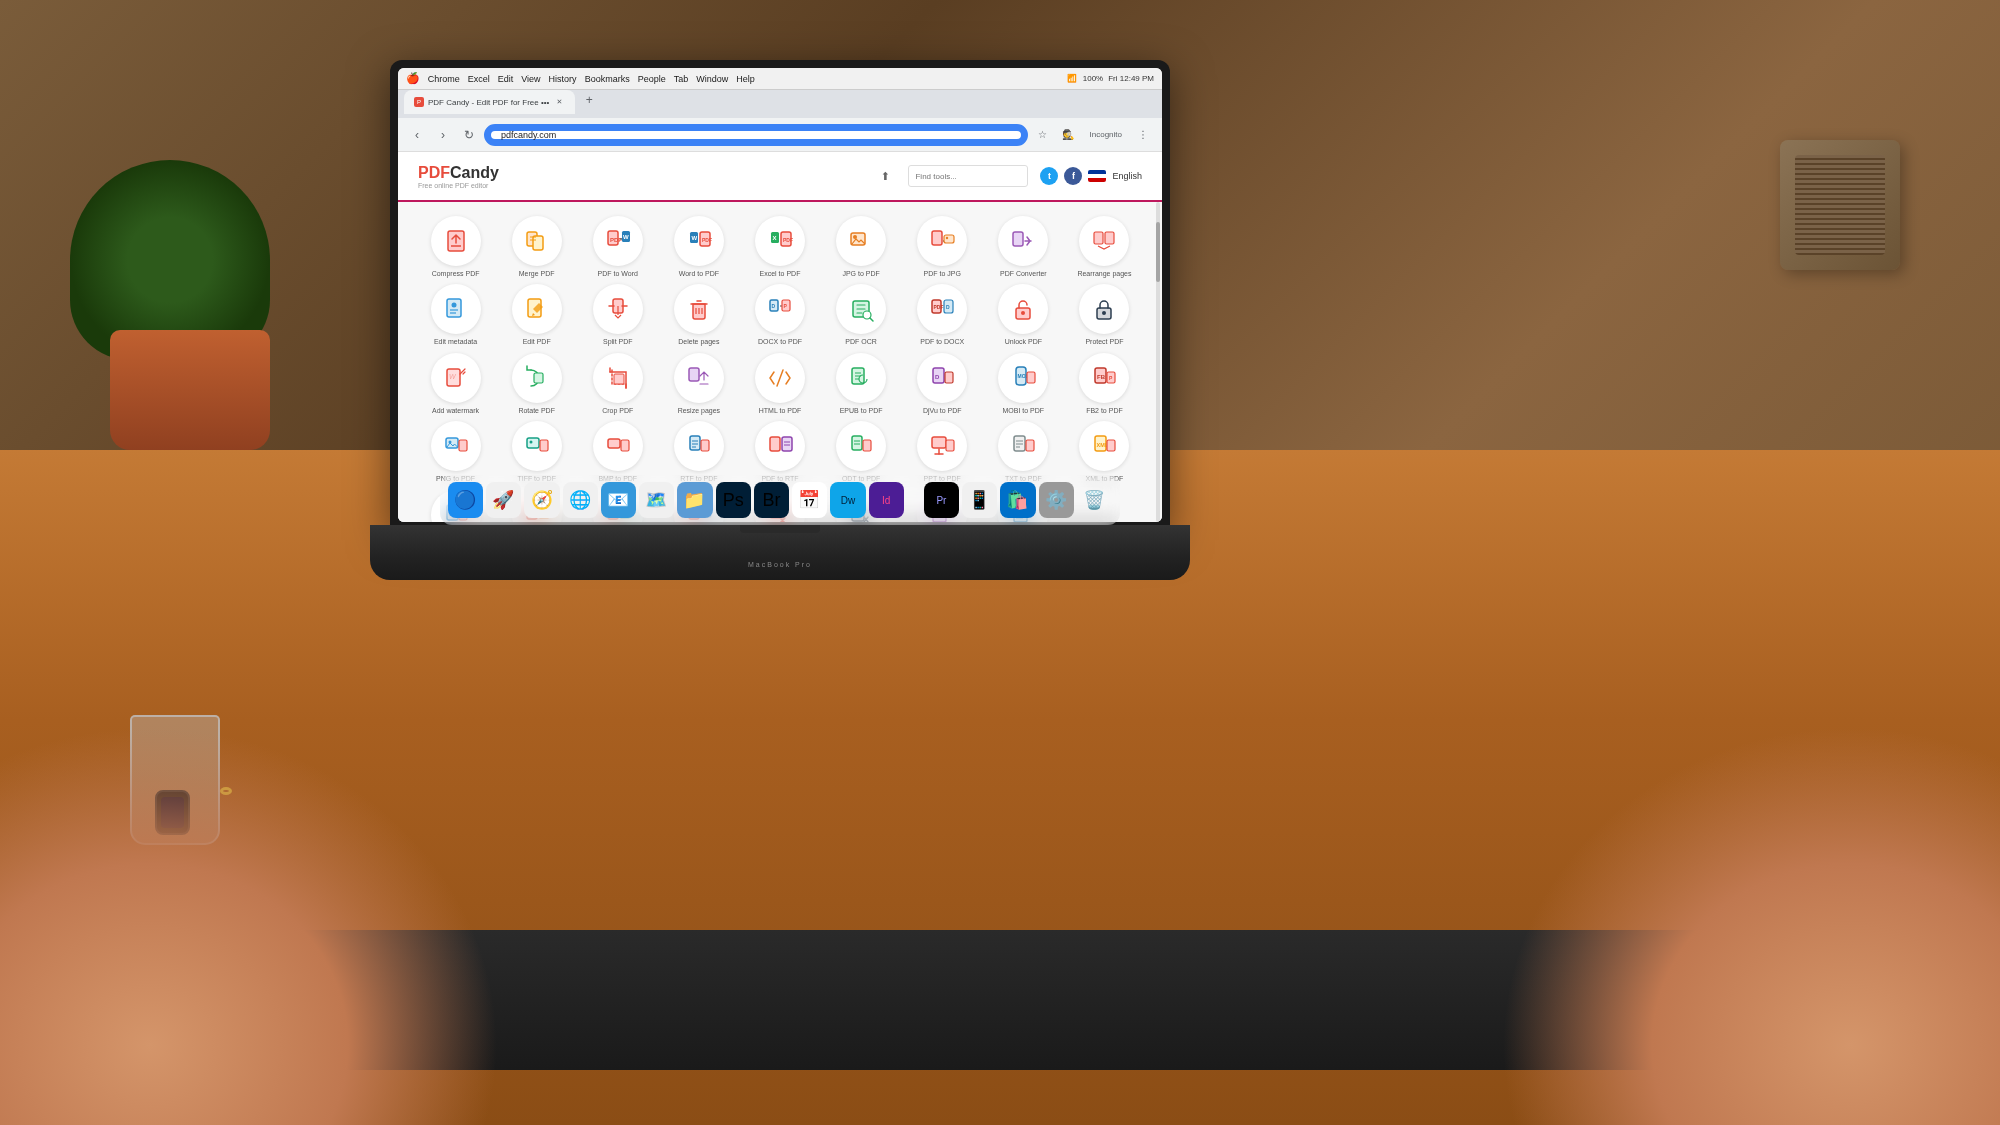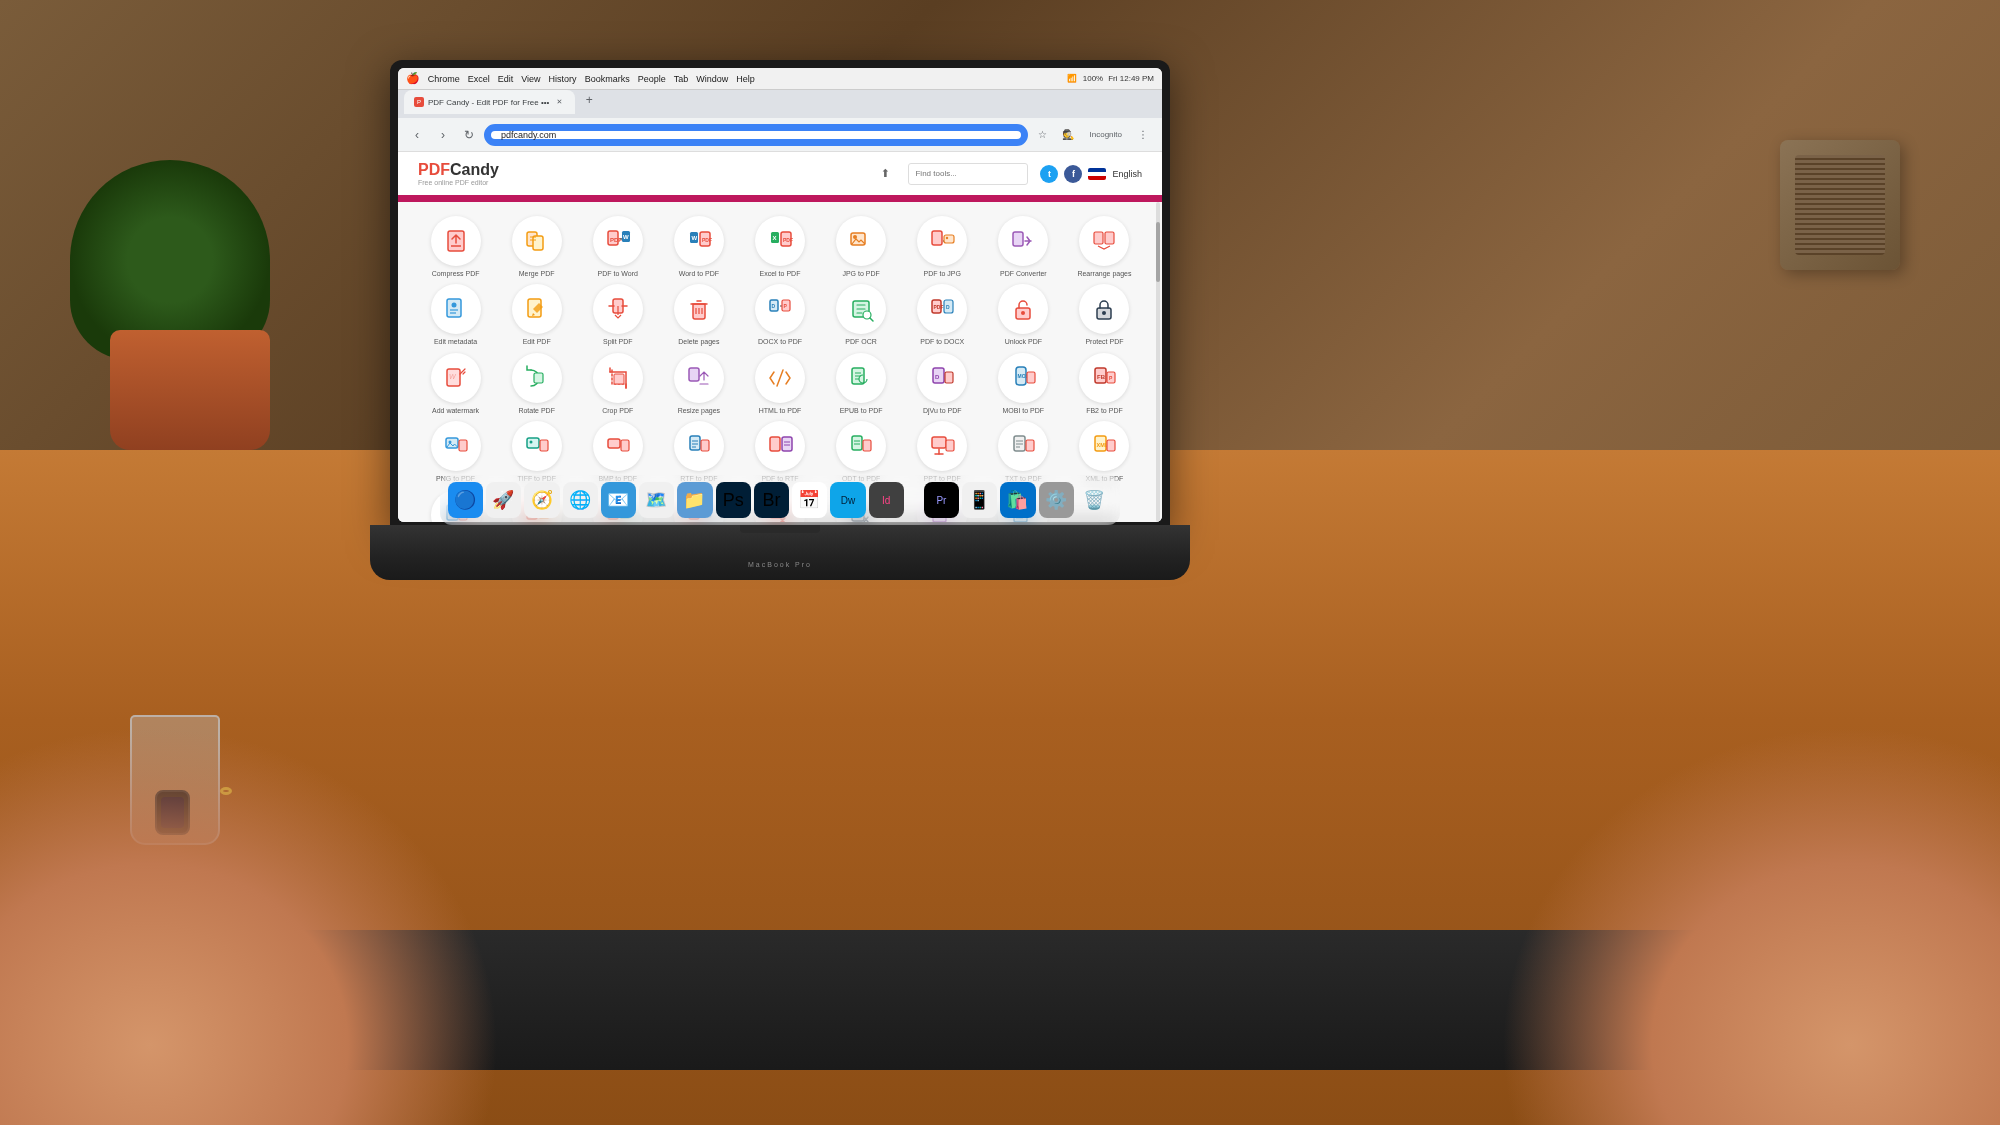--- a/index.html
+++ b/index.html
@@ -232,21 +232,21 @@
       overflow: hidden;
       position: relative;
     }
 
     .pdfcandy-header {
       background: white;
       height: 50px;
       display: flex;
       align-items: center;
       padding: 0 20px;
-      border-bottom: 7px solid #be185d;
+      border-bottom: 2px solid #be185d;
       gap: 12px;
     }
 
     .pdfcandy-logo {
       display: flex;
       flex-direction: column;
     }
 
     .logo-main {
       font-size: 16px;
@@ -1190,21 +1190,21 @@
     <div class="dock-icon" style="background:#f0f0f0;">🚀</div>
     <div class="dock-icon" style="background:#f0f0f0;">🧭</div>
     <div class="dock-icon" style="background:#f0f0f0;">🌐</div>
     <div class="dock-icon" style="background:#3498db;">📧</div>
     <div class="dock-icon" style="background:#f0f0f0;">🗺️</div>
     <div class="dock-icon" style="background:#5b9bd5;">📁</div>
     <div class="dock-icon" style="background:#001e36;">Ps</div>
     <div class="dock-icon" style="background:#001e36;">Br</div>
     <div class="dock-icon" style="background:white;">📅</div>
     <div class="dock-icon" style="background:#0ea5e9; color: #001e36; font-size:10px;">Dw</div>
-    <div class="dock-icon" style="background:#404040; color: #ff4488; font-size:10px;">Id</div>
+    <div class="dock-icon" style="background:#4c1d95; color: #ff4488; font-size:10px;">Id</div>
     <div class="dock-icon" style="background:#000000; color: #9999ff; font-size:10px;margin-left:17px;">Pr</div>
     <div class="dock-icon" style="background:#f0f0f0;">📱</div>
     <div class="dock-icon" style="background:#0070c9;">🛍️</div>
     <div class="dock-icon" style="background:#999;">⚙️</div>
     <div class="dock-icon" style="background:transparent;">🗑️</div>
   </div>
 
 </div>
 
 <div class="keyboard-area"></div>

